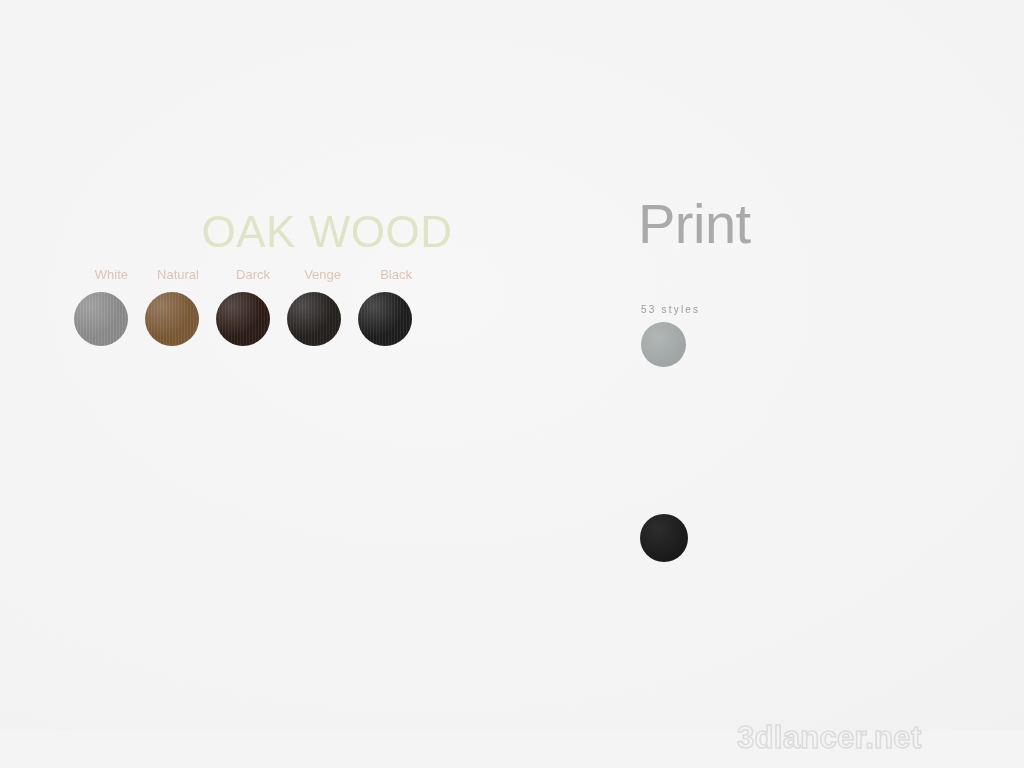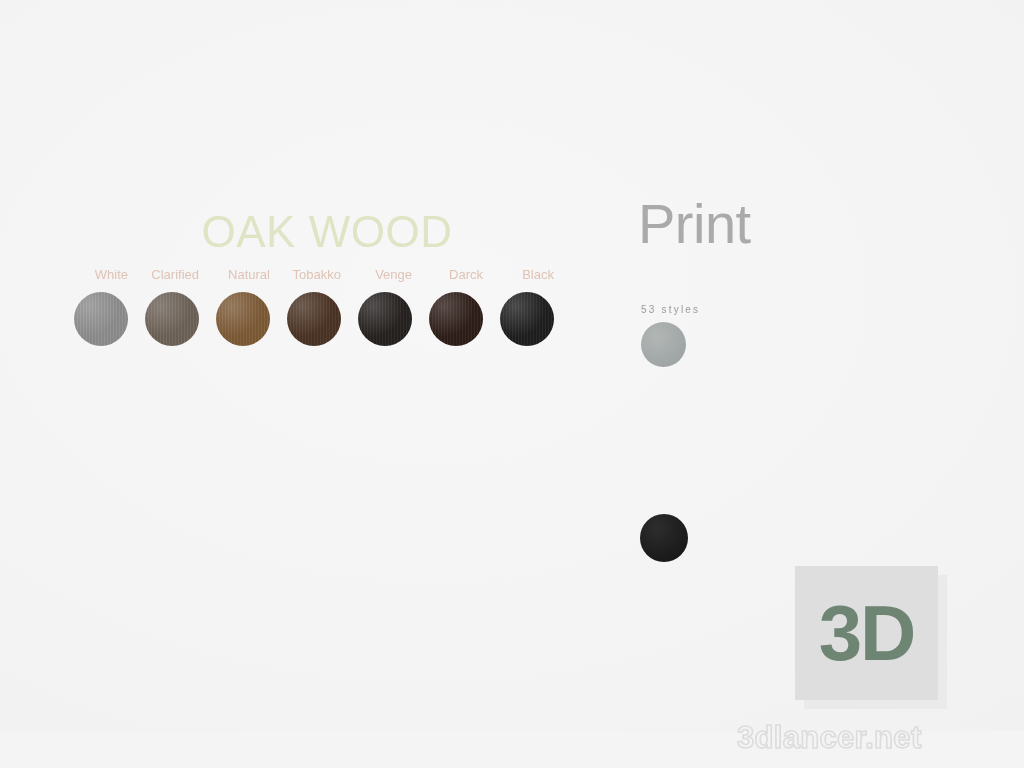--- a/index.html
+++ b/index.html
@@ -205,64 +205,50 @@
   <section class="palette">
     <h1 class="palette-title" style="color: rgb(223, 228, 197);">OAK WOOD</h1>
 
     <div class="swatch-row">
 
       <div class="swatch">
         <div class="swatch-label" style="color: rgb(223, 195, 181);">White</div>
         <div class="swatch-chip" style="background-color: rgb(141, 141, 141);"></div>
       </div>
 
-      <div class="swatch">
-        <div class="swatch-label" style="color: rgb(223, 195, 181);">Clarified</div>
-        <div class="swatch-chip" style="background-color: rgb(109, 98, 87);"></div>
-      </div>
 
       <div class="swatch">
         <div class="swatch-label" style="color: rgb(223, 195, 181);">Natural</div>
         <div class="swatch-chip" style="background-color: rgb(125, 90, 54);"></div>
       </div>
 
-      <div class="swatch">
-        <div class="swatch-label" style="color: rgb(223, 195, 181);">Tobakko</div>
-        <div class="swatch-chip" style="background-color: rgb(74, 51, 35);"></div>
+
+      <div class="swatch">
+        <div class="swatch-label" style="color: rgb(223, 195, 181);">Darck</div>
+        <div class="swatch-chip" style="background-color: rgb(46, 29, 24);"></div>
       </div>
 
       <div class="swatch">
         <div class="swatch-label" style="color: rgb(223, 195, 181);">Venge</div>
         <div class="swatch-chip" style="background-color: rgb(36, 33, 31);"></div>
       </div>
 
       <div class="swatch">
-        <div class="swatch-label" style="color: rgb(223, 195, 181);">Darck</div>
-        <div class="swatch-chip" style="background-color: rgb(46, 29, 24);"></div>
-      </div>
-
-      <div class="swatch">
         <div class="swatch-label" style="color: rgb(223, 195, 181);">Black</div>
         <div class="swatch-chip" style="background-color: rgb(30, 30, 30);"></div>
       </div>
 
     </div>
   </section>
 
   <div class="word-print" style="color: rgb(170, 170, 170);">Print</div>
 
   <div class="styles-note">53 styles</div>
 
   <div class="dot-gray"></div>
 
 
   <div class="dot-black"></div>
 
-  <div class="logo-3d">
-    <div class="shadow-square" style="background: rgb(234, 234, 234);"></div>
-    <div class="main-square" style="background: rgb(222, 222, 222);">
-      <span class="logo-text" style="color: rgb(111, 133, 115);">3D</span>
-    </div>
-  </div>
 
   <div class="watermark" style="-webkit-text-stroke: 1.6px rgb(220, 220, 220);">3dlancer.net</div>
 
 </div>
 
 </body></html>

